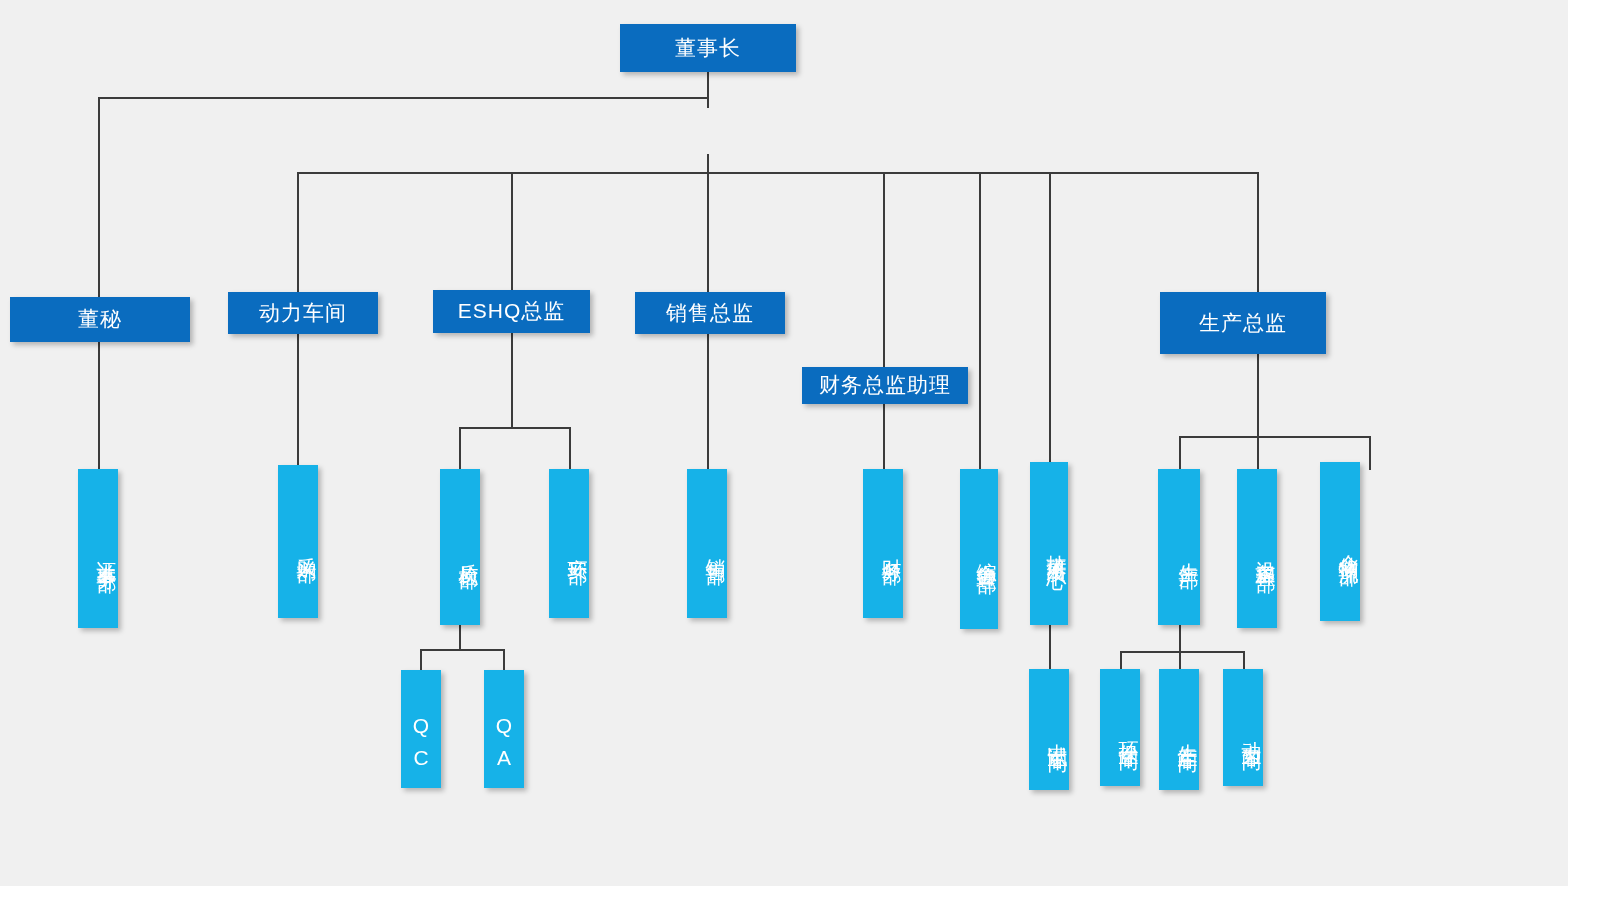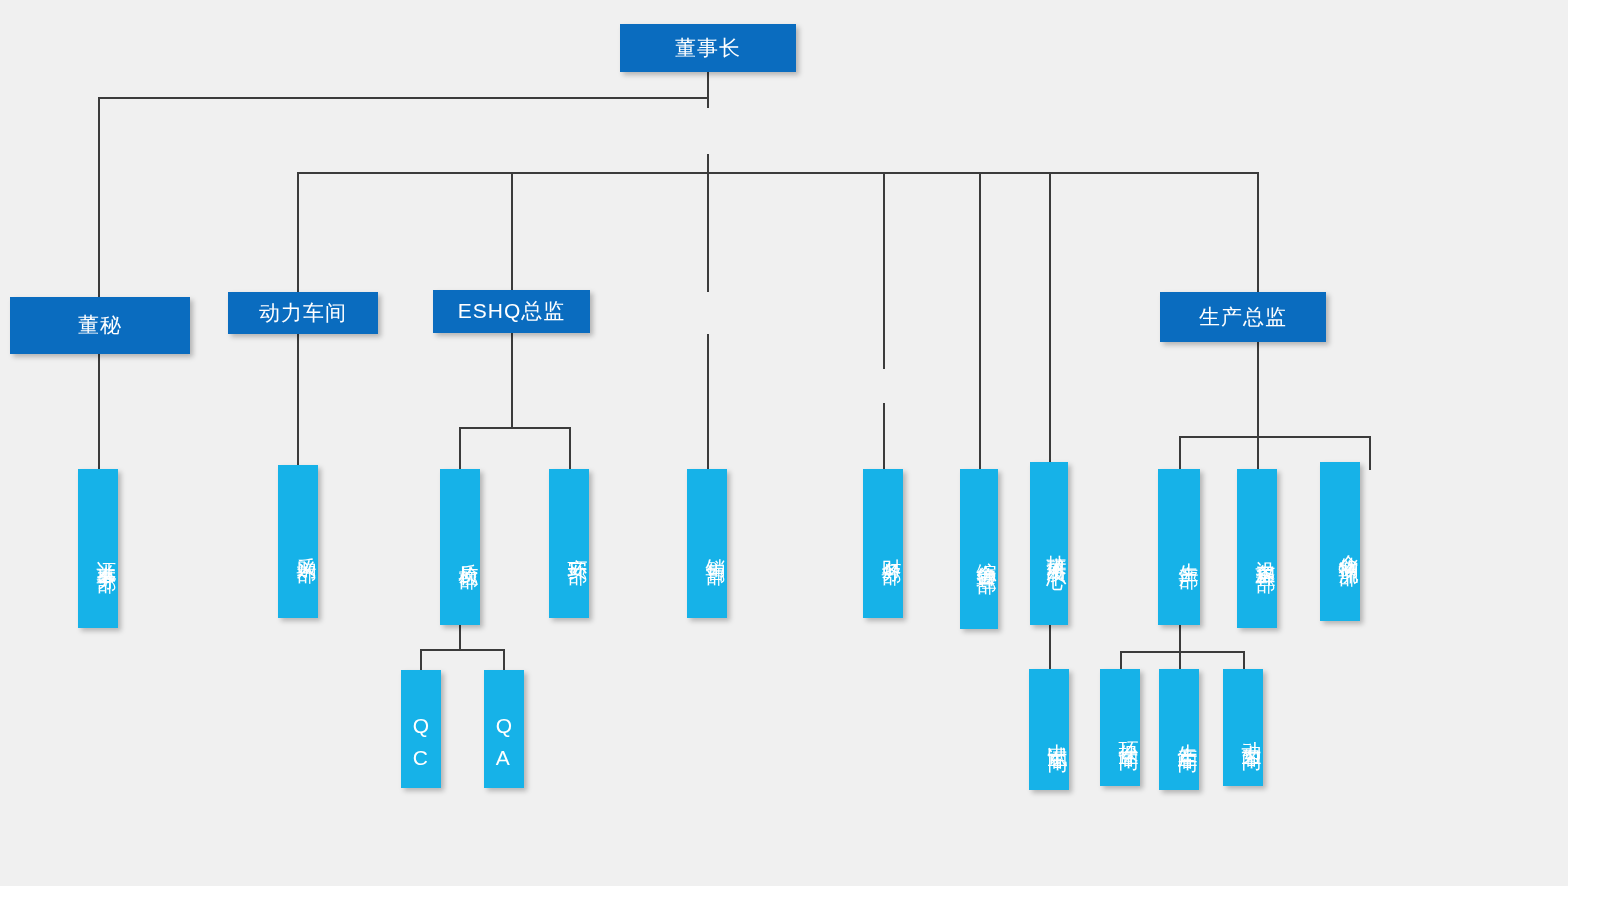--- a/index.html
+++ b/index.html
@@ -45,21 +45,21 @@
   .line.v { width: 2px; }
 
   
   .node {
     position: absolute;
     box-sizing: border-box;
     display: flex;
     align-items: center;
     justify-content: center;
     color: #ffffff;
-    text-align: left;
+    text-align: center;
     box-shadow: 3px 3px 5px rgba(0,0,0,0.25);
     letter-spacing: 1px;
     line-height: 1.15;
   }
   .node.exec {
     background: #0a6cbf;
     font-size: 21px;
   }
   .node.dept {
     background: #16b2e8;
@@ -132,29 +132,31 @@
 
   <div class="line v" style="left:1179px; top:625px; height:28px;"></div>
   <div class="line h" style="left:1120px; top:651px; width:124px;"></div>
   <div class="line v" style="left:1120px; top:651px; height:19px;"></div>
   <div class="line v" style="left:1179px; top:651px; height:19px;"></div>
   <div class="line v" style="left:1243px; top:651px; height:19px;"></div>
 
   <div class="node exec" style="left:620px; top:24px; width:176px; height:48px;">董事长</div>
 
 
-  <div class="node exec" style="left:10px; top:297px; width:180px; height:57px;">董秘</div>
+  <div class="node exec" style="left:10px; top:297px; width:180px; height:45px;">董秘</div>
 
   <div class="node exec" style="left:228px; top:292px; width:150px; height:42px;">动力车间</div>
 
   <div class="node exec" style="left:433px; top:290px; width:157px; height:43px;">ESHQ总监</div>
 
+  <div class="node exec" style="left:635px; top:292px; width:150px; height:42px;">销售总监</div>
 
+  <div class="node exec" style="left:802px; top:367px; width:166px; height:37px;">财务总监助理</div>
 
-  <div class="node exec" style="left:1160px; top:292px; width:166px; height:50px;">生产总监</div>
+  <div class="node exec" style="left:1160px; top:292px; width:166px; height:62px;">生产总监</div>
 
   <div class="node dept" style="left:78px; top:469px; width:40px; height:159px;">证券事务部</div>
 
   <div class="node dept" style="left:278px; top:465px; width:40px; height:153px;">采购部</div>
 
   <div class="node dept" style="left:440px; top:469px; width:40px; height:156px;">质检部</div>
 
   <div class="node dept" style="left:549px; top:469px; width:40px; height:149px;">安环部</div>
 
   <div class="node dept" style="left:687px; top:469px; width:40px; height:149px;">销售部</div>

